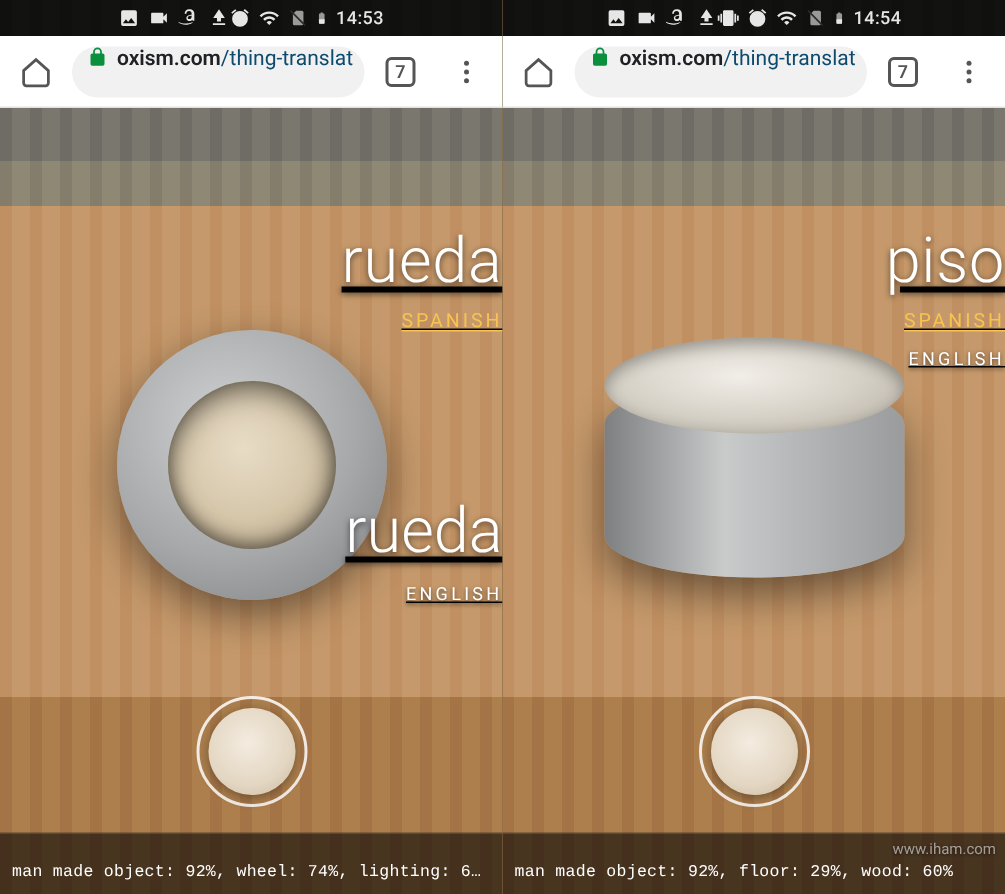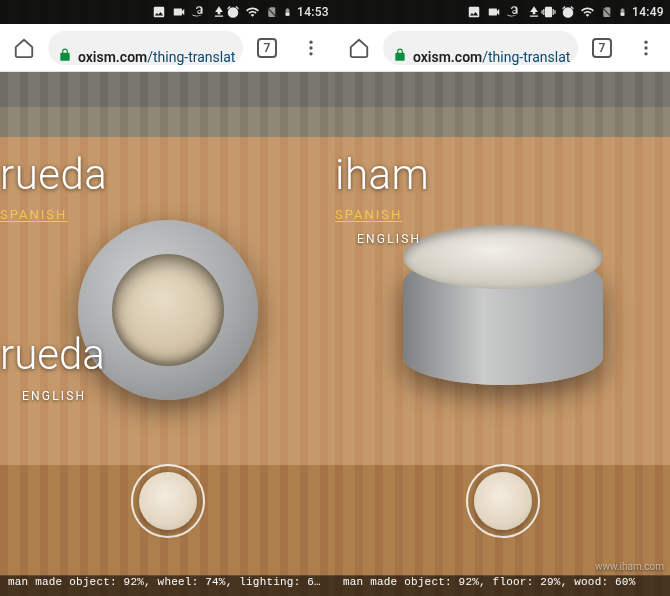--- a/index.html
+++ b/index.html
@@ -64,21 +64,21 @@
     border-radius:50%;
     background: radial-gradient(ellipse at 45% 40%, #f1eee8 0%, #d7d2c8 50%, #b0a99c 100%);
     box-shadow: inset 0 4px 10px rgba(0,0,0,0.3);
   }
 
   
   .statusbar {
     position: relative; z-index: 5;
     height: 24px; width:100%;
     background: rgba(0,0,0,0.85); color: #e6e6e6;
-    display:flex; align-items:center; justify-content:flex-end;
+    display:flex; align-items:center; justify-content:center;
     padding: 0 6px; font-size: 12px;
   }
   .sb-left, .sb-right { display:flex; align-items:center; gap:6px; }
   .sb-right { gap:5px; }
   .sb-icon svg { display:block; }
   .sb-time { font-weight:500; letter-spacing:0.3px; }
 
   
   .chrome {
     position: relative; z-index: 5;
@@ -87,34 +87,34 @@
     padding: 0 4px; gap:4px;
     border-bottom: 1px solid #e2e2e2;
   }
   .home-btn, .more-btn, .tabs-btn {
     width: 40px; height:40px; display:flex; align-items:center; justify-content:center;
     color:#555; cursor:pointer;
   }
   .omnibox {
     flex:1; height:34px;
     background:#f1f1f1; border-radius:17px;
-    display:flex; align-items:flex-end; padding:0 10px;
+    display:flex; align-items:flex-start; padding:0 10px;
     font-size:14px; color:#202124; overflow:hidden; white-space:nowrap;
   }
   .omnibox .lock { color:#0a8f3c; margin-right:6px; flex-shrink:0; }
   .omnibox .domain { color:#202124; font-weight:600; }
   .omnibox .path { color:#0c4a6e; }
   .tabs-btn .tab-count {
     width:20px; height:20px; border:2px solid #555; border-radius:4px;
     display:flex; align-items:center; justify-content:center;
     font-size:12px; font-weight:600; color:#555;
   }
 
   
-  .overlay { position:absolute; inset:0; z-index:4; display:flex; flex-direction:column; align-items:flex-start; }
+  .overlay { position:absolute; inset:0; z-index:4; display:flex; flex-direction:column; align-items:flex-end;text-decoration:underline; }
   .word-top {
     margin-top: 150px;
     font-size: 42px; font-weight:300; color:#fff;
     text-shadow: 0 1px 4px rgba(0,0,0,0.6);
     letter-spacing:0.5px;
   }
   .lang-top {
     margin-top: 8px; font-size:13px; letter-spacing:2px;
     color:#f7c451; text-decoration: underline; text-underline-offset:2px;
     cursor:pointer;
@@ -139,21 +139,21 @@
     border:2px solid rgba(255,255,255,0.85);
   }
   .shutter-inner {
     position:absolute; inset:8px; border-radius:50%;
     background: radial-gradient(circle at 45% 40%, #f4ece0 0%, #e3d6c2 60%, #c8b89e 100%);
     box-shadow: 0 2px 8px rgba(0,0,0,0.35);
   }
 
   .predictions {
     position:absolute; left:0; right:0; bottom:0; z-index:6;
-    padding: 0 8px 8px;
+    padding: 20px 8px 8px;
     background: rgba(0,0,0,0.58);
     color:#fff; font-family: ui-monospace, "Courier New", monospace;
     font-size: 11px; letter-spacing:0.2px;
     border-top:1px solid rgba(255,255,255,0.12);
     white-space:nowrap; overflow:hidden; text-overflow:ellipsis;
   }
 
   .watermark {
     position:absolute; right:6px; bottom:24px; z-index:7;
     font-size:10px; color:rgba(255,255,255,0.55);
@@ -313,21 +313,21 @@
             <path d="M19 5a2 2 0 0 0-2-2h-7L6 7v12a2 2 0 0 0 2 2h9a2 2 0 0 0 2-2V5z"></path>
             <path d="M3 3l18 18" stroke="#2a2a2a" stroke-width="2"></path>
           </svg>
         </span>
       <span class="sb-icon">
           <svg width="9" height="14" viewBox="0 0 24 24">
             <path fill="#9a9a9a" d="M15.67 4H14V2h-4v2H8.33C7.6 4 7 4.6 7 5.33v15.34C7 21.4 7.6 22 8.33 22h7.34c.73 0 1.33-.6 1.33-1.33V5.33C17 4.6 16.4 4 15.67 4z"></path>
             <path fill="currentColor" d="M7 14h10v6.67c0 .73-.6 1.33-1.33 1.33H8.33C7.6 22 7 21.4 7 20.67V14z"></path>
           </svg>
         </span>
-      <span class="sb-time">14:49</span>
+      <span class="sb-time">14:54</span>
     </div>
   </div>
 
   <div class="chrome">
     <div class="home-btn">
       <svg width="22" height="22" viewBox="0 0 24 24" fill="none" stroke="#555" stroke-width="2">
           <path d="M3 11l9-8 9 8v9a2 2 0 0 1-2 2H5a2 2 0 0 1-2-2z"></path>
         </svg>
     </div>
     <div class="omnibox">
@@ -343,21 +343,21 @@
     <div class="more-btn">
       <svg width="20" height="20" viewBox="0 0 24 24" fill="#555">
           <circle cx="12" cy="5" r="2"></circle>
           <circle cx="12" cy="12" r="2"></circle>
           <circle cx="12" cy="19" r="2"></circle>
         </svg>
     </div>
   </div>
 
   <div class="overlay">
-    <div class="word-top">iham</div>
+    <div class="word-top">piso</div>
     <div class="lang-top">SPANISH</div>
     <div class="lang-bottom">ENGLISH</div>
   </div>
 
   <div class="shutter">
     <div class="shutter-outer"></div>
       <div class="shutter-inner"></div>
   </div>
 
   <div class="predictions">man made object: 92%, floor: 29%, wood: 60%</div>

